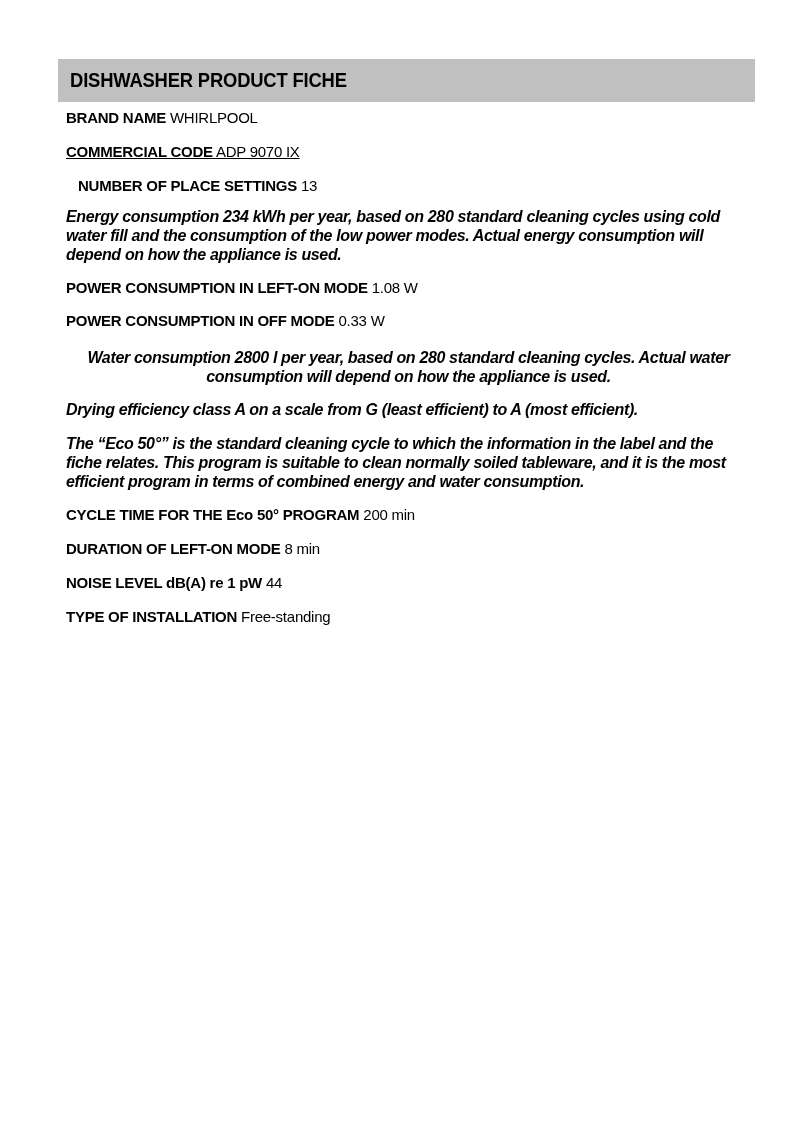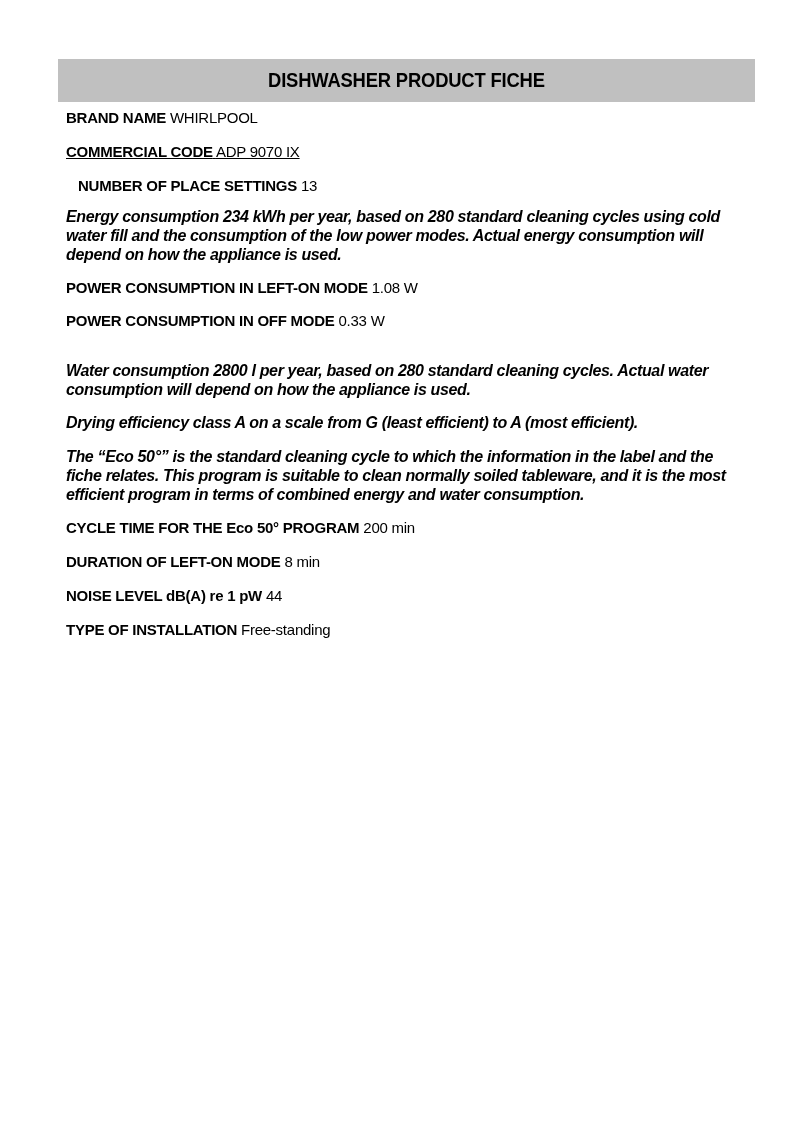--- a/index.html
+++ b/index.html
@@ -19,21 +19,20 @@
       position: absolute;
       left: 58px;
       top: 59px;
       width: 697px;
     }
     .title-bar {
       background: #c0c0c0;
       height: 43px;
       display: flex;
       align-items: center;
-      justify-content: center;
     }
     .title-bar h1 {
       margin: 0;
       font-size: 20px;
       font-weight: bold;
       letter-spacing: -0.2px;
       transform: scaleX(0.92);
     }
     .content {
       padding-left: 8px;
@@ -87,21 +86,21 @@
     <div class="row" style="margin-top:15px;">
       <span class="label">POWER CONSUMPTION IN LEFT-ON MODE</span>
       <span class="value">1.08 W</span>
     </div>
 
     <div class="row" style="margin-top:15px;">
       <span class="label">POWER CONSUMPTION IN OFF MODE</span>
       <span class="value">0.33 W</span>
     </div>
 
-    <div class="para" style="margin-top:31px;">Water consumption 2800 l per year, based on 280 standard cleaning cycles. Actual water consumption will depend on how the appliance is used.</div>
+    <div class="para" style="margin-top:18px;text-align:center;">Water consumption 2800 l per year, based on 280 standard cleaning cycles. Actual water consumption will depend on how the appliance is used.</div>
 
     <div class="para" style="margin-top:14px;">Drying efficiency class A on a scale from G (least efficient) to A (most efficient).</div>
 
     <div class="para" style="margin-top:15px;">The “Eco 50°” is the standard cleaning cycle to which the information in the label and the fiche relates. This program is suitable to clean normally soiled tableware, and it is the most efficient program in terms of combined energy and water consumption.</div>
 
     <div class="row" style="margin-top:15px;">
       <span class="label">CYCLE TIME FOR THE Eco 50° PROGRAM</span>
       <span class="value">200 min</span>
     </div>
 

